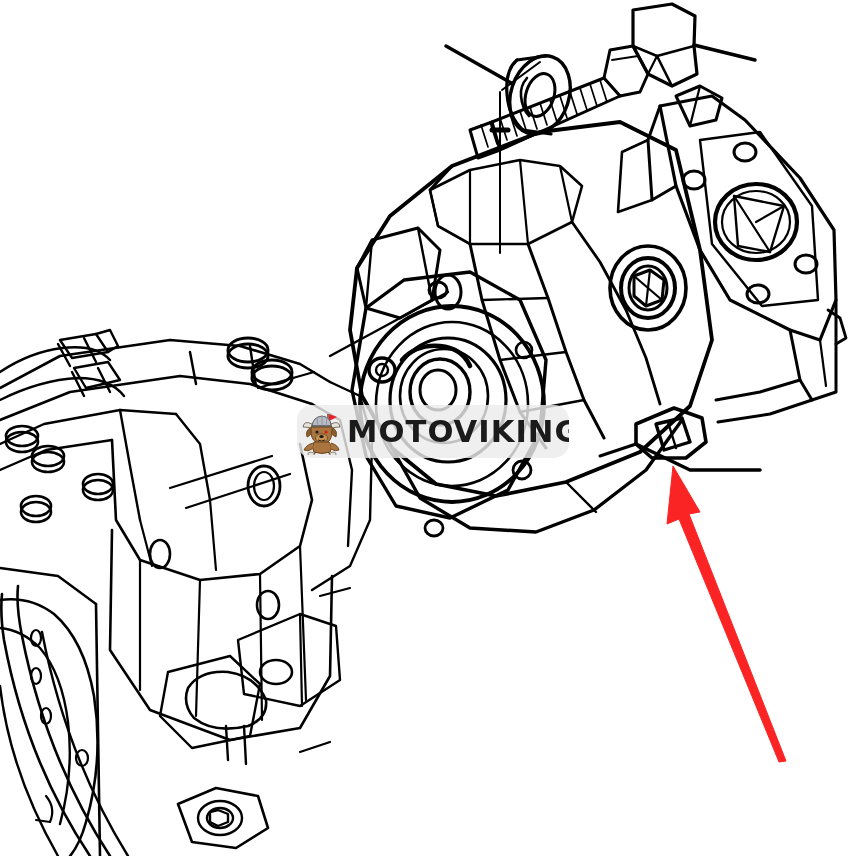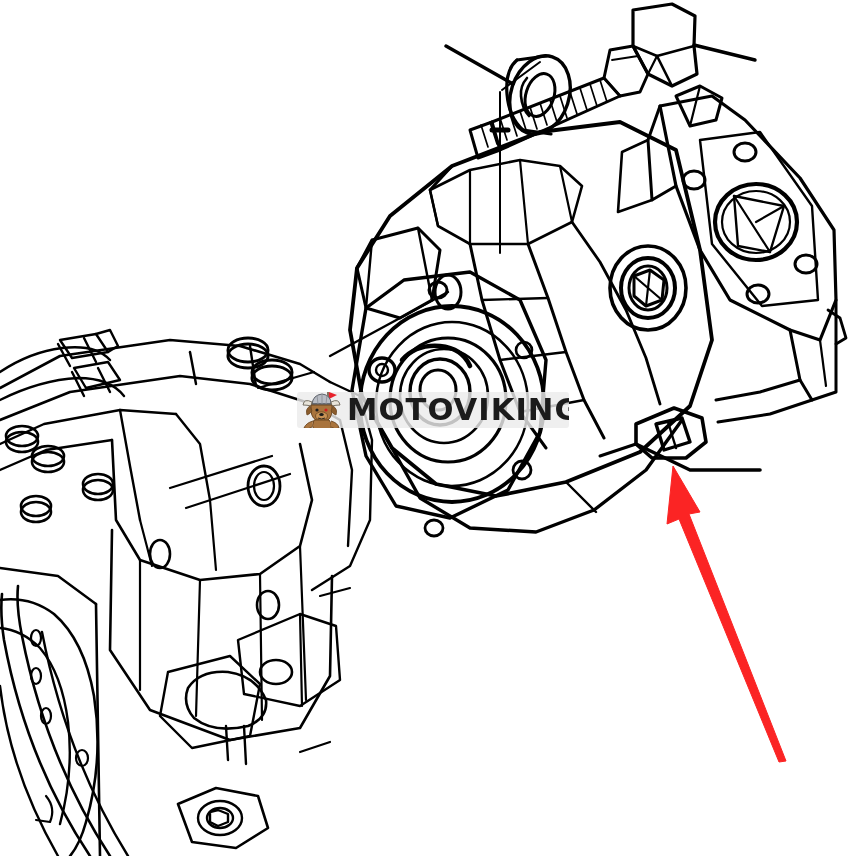--- a/index.html
+++ b/index.html
@@ -8,24 +8,24 @@
   #stage{
     position:relative;
     width:860px;height:856px;
     background:#ffffff;
     overflow:hidden;
   }
   #artwork{position:absolute;left:0;top:0;width:860px;height:856px;}
   
   #watermark{
     position:absolute;
-    left:297px;top:392px;
-    width:272px;height:36px;
+    left:297px;top:405px;
+    width:272px;height:53px;
     background:rgba(236,236,236,0.82);
-    border-radius:3px;
+    border-radius:15px;
     display:flex;align-items:center;
     overflow:hidden;
     pointer-events:auto;
   }
   #wm-mascot{
     width:46px;height:46px;
     flex:0 0 46px;
     position:relative;
     margin-left:2px;
   }

